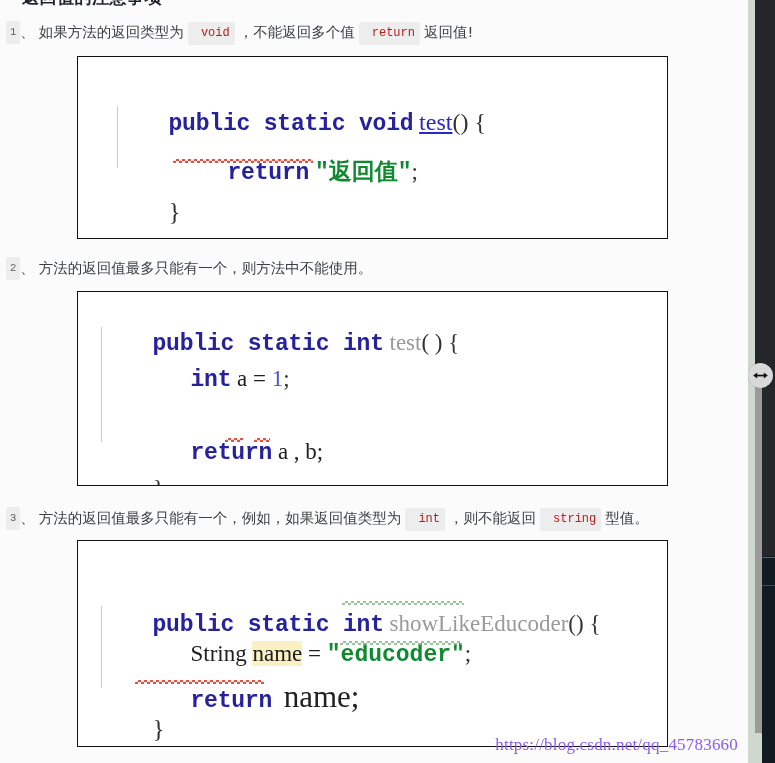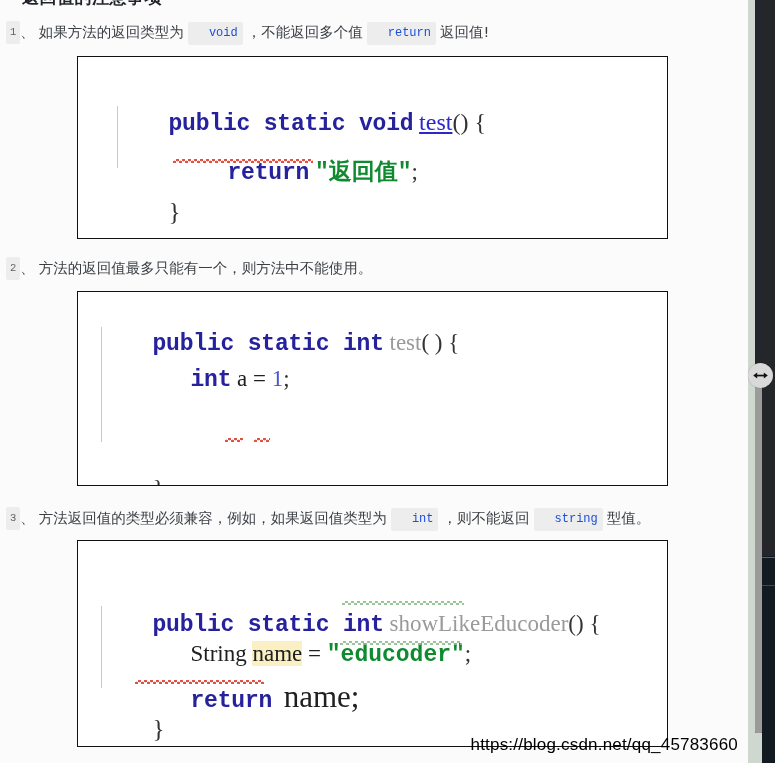--- a/index.html
+++ b/index.html
@@ -59,24 +59,24 @@
     font-family: "Liberation Mono", monospace;
     font-size: 10.5px;
     padding: 1px 4px 2px 4px;
     border-radius: 2px;
     vertical-align: 2px;
   }
   .cn { font-family: "DejaVu Sans", sans-serif; font-size: 14.5px; }
   .code-chip {
     display: inline-block;
     background: #ededed;
-    color: #1d4ed8;
+    color: #b91c1c;
     font-family: "Liberation Mono", monospace;
     font-size: 12px;
-    padding: 1px 5px 2px 21px;
+    padding: 1px 5px 2px 13px;
     border-radius: 2px;
     vertical-align: 1px;
     white-space: pre;
   }
 
   
   .code-box {
     position: absolute;
     left: 77px;
     background: #ffffff;
@@ -159,22 +159,22 @@
     background-repeat: repeat-x;
     opacity: 0.9;
   }
 
   
   .watermark {
     position: absolute;
     right: 10px;
     bottom: 8px;
     font-size: 17px;
-    color: #000000;
-    font-family: Liberation Sans, sans-serif;
+    color: #8b5cf6;
+    font-family: Liberation Serif, serif;
     white-space: nowrap;
     letter-spacing: 0.2px;
   }
 
   
   .pane-edge {
     position: absolute;
     left: 748px;
     top: 0;
     width: 7px;
@@ -295,31 +295,34 @@
 
         <div class="cline" style="left:17px; top:16px;">
           <span class="kw">public static int</span><span class="ident" style="font-size:23px;"> </span><span class="ident-gray" style="font-size:23px;">test</span><span class="punct" style="font-size:23px;">( ) {</span>
         </div>
 
         <div class="cline" style="left:55px; top:52px;">
           <span class="kw">int</span><span class="ident" style="font-size:23px;"> </span><span class="ident" style="font-size:23px;">a =</span><span class="ident" style="font-size:23px;"> </span><span class="num-blue" style="font-size:23px;">1</span><span class="punct" style="font-size:23px;">;</span>
         </div>
 
 
+        <div class="cline" style="left:55px; top:125px;">
+          <span class="kw">return</span><span class="ident" style="font-size:23px;"> </span><span class="ident" style="font-size:23px;">a , b;</span>
+        </div>
         <div class="squig" style="left:147px; top:146px; width:18px;"></div>
         <div class="squig" style="left:176px; top:146px; width:16px;"></div>
 
         <div class="cline" style="left:17px; top:161px;">
           <span class="punct" style="font-size:25px;">}</span>
         </div>
       </div>
     </div>
 
     <div class="note-line" style="top:507px;">
-      <span class="num-badge">3</span><span class="cn">、</span>&nbsp;<span class="cn">方法返回值的类型必须兼容，例如，如果返回值类型为</span>&nbsp;<span class="code-chip">int</span>&nbsp;<span class="cn">，则不能返回</span>&nbsp;<span class="code-chip">string</span>&nbsp;<span class="cn">型值。</span>
+      <span class="num-badge">3</span><span class="cn">、</span>&nbsp;<span class="cn">方法的返回值最多只能有一个，例如，如果返回值类型为</span>&nbsp;<span class="code-chip">int</span>&nbsp;<span class="cn">，则不能返回</span>&nbsp;<span class="code-chip">string</span>&nbsp;<span class="cn">型值。</span>
     </div>
 
     <div class="code-box" style="top:540px; width:591px; height:207px;">
       <div class="code-inner">
         <div class="guide" style="left:23px; top:65px; height:82px;"></div>
 
         <div class="cline" style="left:17px; top:48px;">
           <span class="kw">public static int</span><span class="ident" style="font-size:23px;"> </span><span class="ident-gray" style="font-size:23px;">showLikeEducoder</span><span class="punct" style="font-size:23px;">() {</span>
         </div>
         <div class="squig-green" style="left:264px; top:60px; width:122px;"></div>

